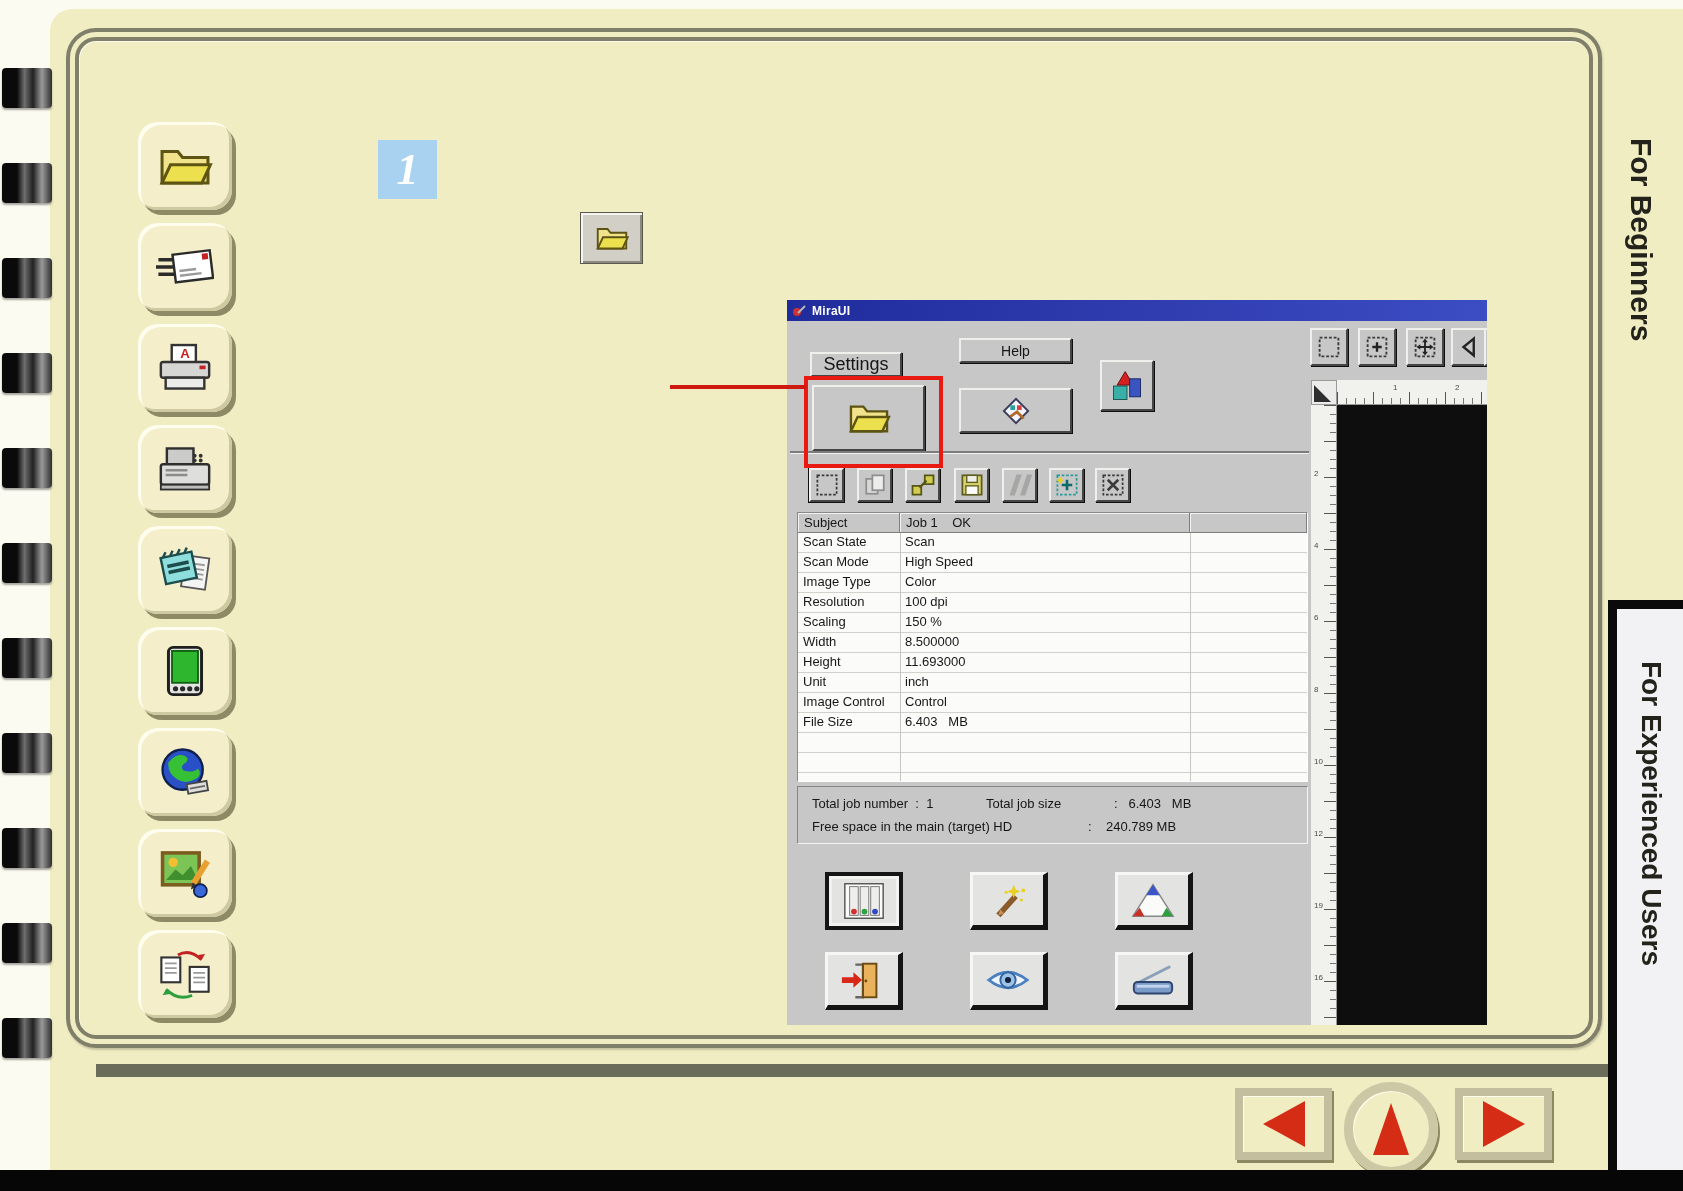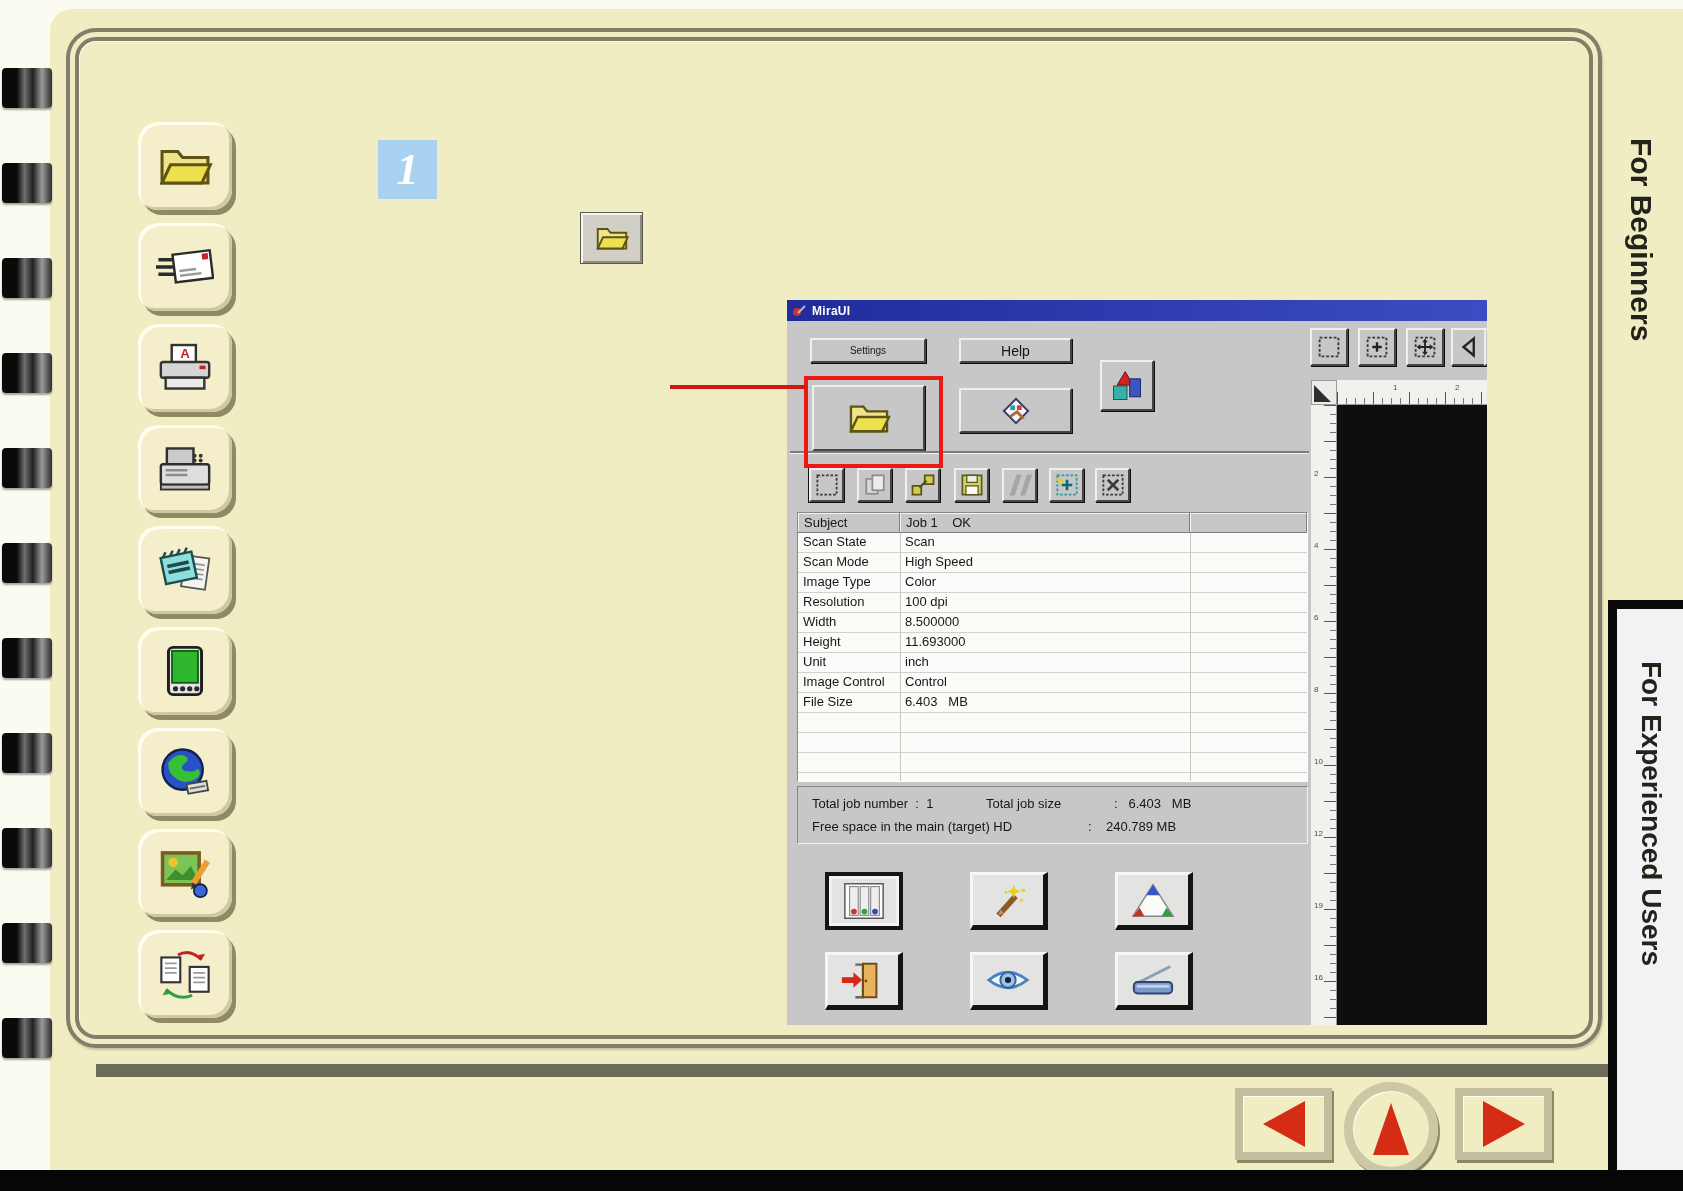--- a/index.html
+++ b/index.html
@@ -235,21 +235,21 @@
   <div class="abs mira">
 
     <div class="abs titlebar">
       <svg width="14" height="14" viewBox="0 0 14 14">
         <circle cx="5" cy="8" r="4" fill="#d03030"></circle>
         <path d="M6 9L13 2" stroke="#b8b8b8" stroke-width="2"></path>
       </svg>
       <span class="title-text">MiraUI</span>
     </div>
 
-    <div class="abs raised" style="left:23px;top:38px;width:116px;height:25px;font-size:10px">
+    <div class="abs raised" style="left:23px;top:52px;width:92px;height:25px;font-size:18px">
       <span>Settings</span>
     </div>
     <div class="abs raised" style="left:172px;top:38px;width:113px;height:25px;font-size:14px">
       <span>Help</span>
     </div>
 
     <div class="abs raised" style="left:25px;top:85px;width:113px;height:66px">
       <svg width="48" height="38" viewBox="0 0 48 40">
         <path d="M5 34V8h13l4 5h21v21z" fill="#f0e38b" stroke="#5d5413" stroke-width="2.5"></path>
         <path d="M5 34l7-15h33l-7 15z" fill="#ece04e" stroke="#5d5413" stroke-width="2.5"></path>
@@ -335,20 +335,24 @@
         <span class="td1">Scan Mode</span>
         <span class="td2">High Speed</span>
       </div>
       <div class="trow">
         <span class="td1">Image Type</span>
         <span class="td2">Color</span>
       </div>
       <div class="trow">
         <span class="td1">Resolution</span>
         <span class="td2">100 dpi</span>
+      </div>
+      <div class="trow">
+        <span class="td1">Scaling</span>
+        <span class="td2">150 %</span>
       </div>
       <div class="trow">
         <span class="td1">Width</span>
         <span class="td2">8.500000</span>
       </div>
       <div class="trow">
         <span class="td1">Height</span>
         <span class="td2">11.693000</span>
       </div>
       <div class="trow">

